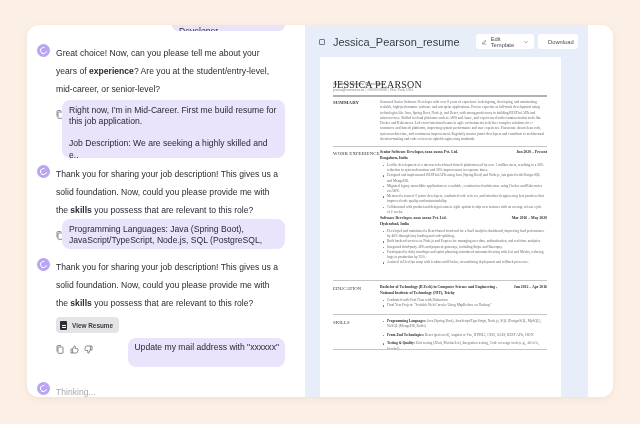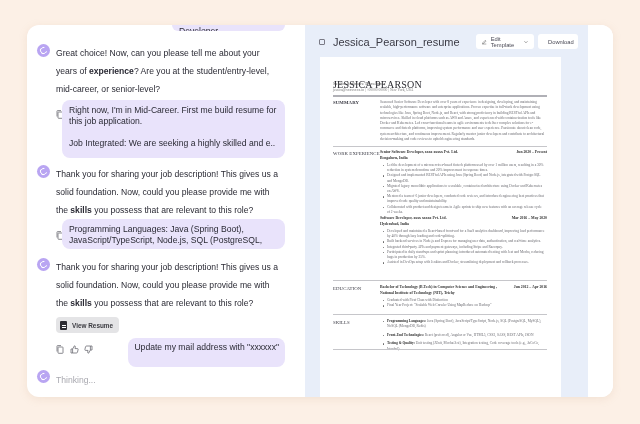--- a/index.html
+++ b/index.html
@@ -112,21 +112,21 @@
               <path d="M1 4h1.6v4H1zM2.6 4l1.8-3.2q1 0 0.9 1L5 3.6h2.4q0.9 0 0.7 0.9l-0.6 2.6q-0.2 0.9-1.1 0.9H2.6" fill="none" stroke="#6c6c74" stroke-width="0.8"></path>
             </svg></span>
         <span><svg width="9" height="9" viewBox="0 0 9 9">
               <path d="M8 5H6.4V1H8zM6.4 5L4.6 8.2q-1 0-0.9-1L4 5.4H1.6q-0.9 0-0.7-0.9L1.5 1.9Q1.7 1 2.6 1h3.8" fill="none" stroke="#6c6c74" stroke-width="0.8"></path>
             </svg></span>
       </div>
     </div>
 
     <div class="bubble-user" style="top:75px; width:223px; height:58px;">
       <div>Right now, I'm in Mid-Career. First me build resume for this job application.</div>
-      <div style="margin-top:11px;">Job Integrated: We are seeking a highly skilled and e..</div>
+      <div style="margin-top:11px;">Job Description: We are seeking a highly skilled and e..</div>
     </div>
 
     <div class="bot-msg" style="top:140px;">
       <div class="bot-avatar">
           <div class="inner"></div>
         </div>
       <div class="bot-text">
         <span>Thank you for sharing your job description! This gives us a solid foundation. Now, could you please provide me with the </span><b>skills</b><span> you possess that are relevant to this role?</span>
       </div>
       <div class="actions">
@@ -169,21 +169,21 @@
         <span><svg width="9" height="9" viewBox="0 0 9 9">
               <path d="M8 5H6.4V1H8zM6.4 5L4.6 8.2q-1 0-0.9-1L4 5.4H1.6q-0.9 0-0.7-0.9L1.5 1.9Q1.7 1 2.6 1h3.8" fill="none" stroke="#6c6c74" stroke-width="0.8"></path>
             </svg></span>
       </div>
     </div>
 
     <div class="bubble-user" style="top:313px; height:29px; padding:4px 6px;">
       <span>Update my mail address with "xxxxxx"</span>
     </div>
 
-    <div class="bot-msg" style="top:345px;">
+    <div class="bot-msg" style="top:357px;">
       <div class="bot-avatar">
           <div class="inner"></div>
         </div>
       <div class="bot-text thinking" style="padding-top:1px;">Thinking...</div>
     </div>
   </div>
 
   <div class="resume-panel">
     <div class="rp-header">
       <div class="rp-title">

